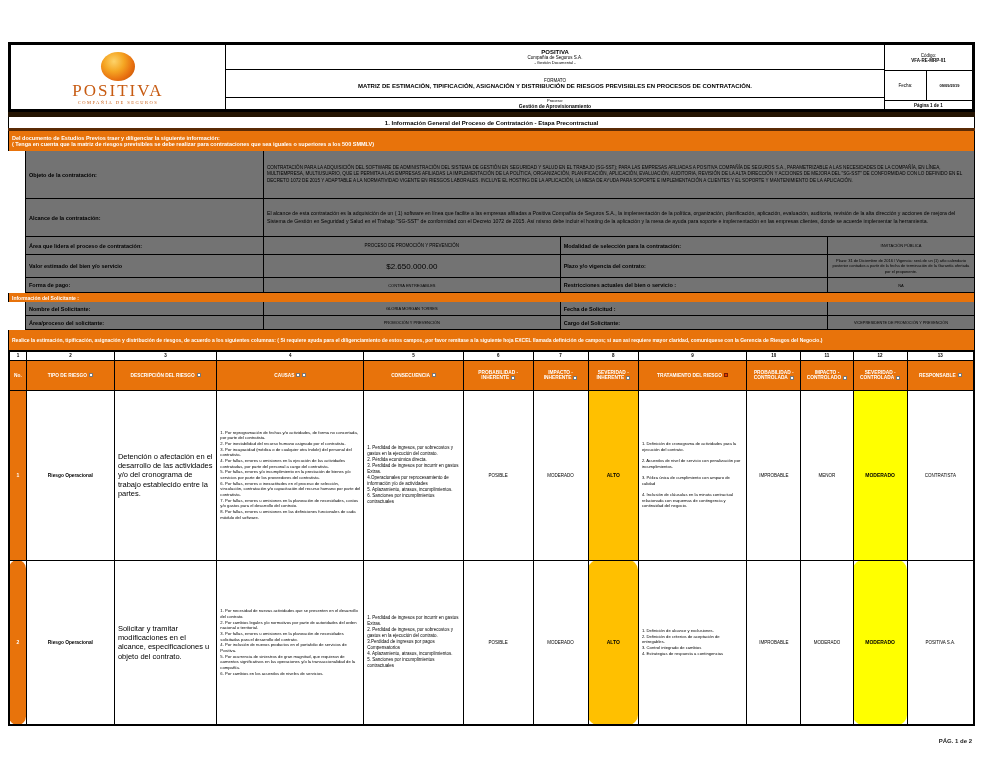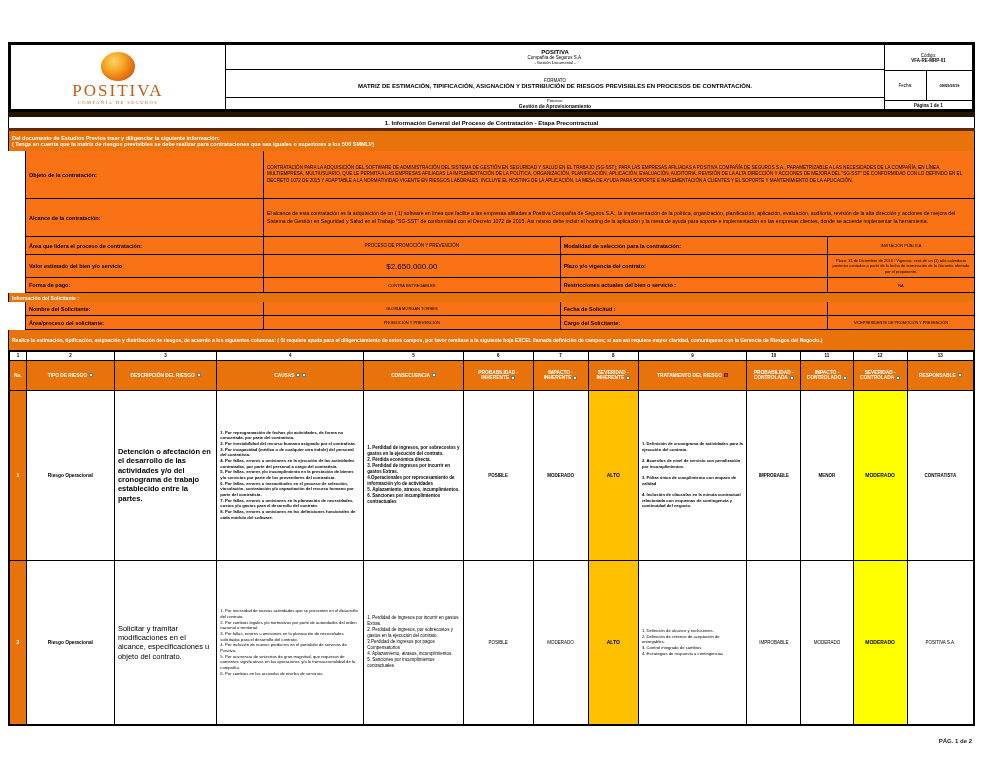--- a/index.html
+++ b/index.html
@@ -34,21 +34,21 @@
   .darkbar{height:5px;background:var(--darkbar);}
   .sect-title{height:11px;border-left:1px solid #000;border-right:1px solid #000;display:flex;align-items:center;justify-content:center;font-size:6px;font-weight:bold;background:#fff;}
   .rulebar{height:3px;background:var(--rule);}
 
   .oband{background:var(--orange);color:#fff;font-weight:bold;font-size:5.5px;padding:1px 3px;border-left:1px solid #000;border-right:1px solid #000;display:flex;flex-direction:column;justify-content:center;}
   .oband.two{height:20px;}
   .oband.one{height:9px;font-size:5px;}
   .oband.instr{height:20px;font-size:5px;line-height:1.7;}
 
   
-  .irow{display:flex;border-left:1px solid #000;border-right:1px solid #000;border-bottom:1px solid #000;background:#f97316;margin-left:17px;}
+  .irow{display:flex;border-left:1px solid #000;border-right:1px solid #000;border-bottom:1px solid #000;background:#737373;margin-left:17px;}
   .irow>div{border-right:1px solid #000;padding:1px 3px;overflow:hidden;}
   .irow>div:last-child{border-right:none;}
   .lab{font-weight:bold;font-size:5.5px;display:flex;align-items:center;}
   .val-big{font-size:5px;line-height:1.45;display:flex;align-items:center;text-align:left;}
   .val-c{font-size:4.5px;display:flex;align-items:center;justify-content:center;text-align:center;}
   .c25{width:25.1%;} .c75{width:74.9%;} .c31{width:31.3%;} .c28{width:28.2%;} .c15{width:15.4%;}
   .h48{height:48px;} .h38{height:38px;} .h18{height:18px;} .h23{height:23px;} .h15{height:15px;} .h14{height:14px;}
   .money{font-size:8px;}
   .tiny{font-size:4px;line-height:1.3;}
 
@@ -60,21 +60,21 @@
   .mk{display:inline-block;width:4px;height:4px;background:#fff;border:1px solid #777;margin-left:2px;vertical-align:middle;}
   .mk.red{background:#e03a00;border-color:#7a1d00;}
   td.no{background:var(--orange);color:#fff;font-weight:bold;font-size:5px;text-align:center;}
   td.tipo{font-weight:bold;font-size:4.8px;text-align:center;padding:1px;}
   td.desc{font-size:7.5px;text-align:left;padding:2px 3px;line-height:1.25;}
   td.listy{font-size:4.2px;text-align:left;padding:2px 3px;line-height:1.35;white-space:pre-line;}
   td.cons{font-size:4.5px;}
   td.rate{font-size:4.5px;text-align:center;}
   td.sev1{background:var(--amber);font-weight:bold;font-size:5px;text-align:center;}
   td.sev2{background:var(--yellow);font-weight:bold;font-size:5px;text-align:center;}
-  tr.r1>td{height:170px;font-weight:bold;} tr.r2>td{height:165px;}
+  tr.r1>td{height:170px;} tr.r2>td{height:165px;border-radius:10px;}
 
   .footer{position:absolute;right:28px;top:738px;font-size:6px;font-weight:bold;color:#222;}
 </style>
 </head>
 <body>
 
 <div class="doc">
 
   <div class="hdr">
     <div class="hdr-logo">

